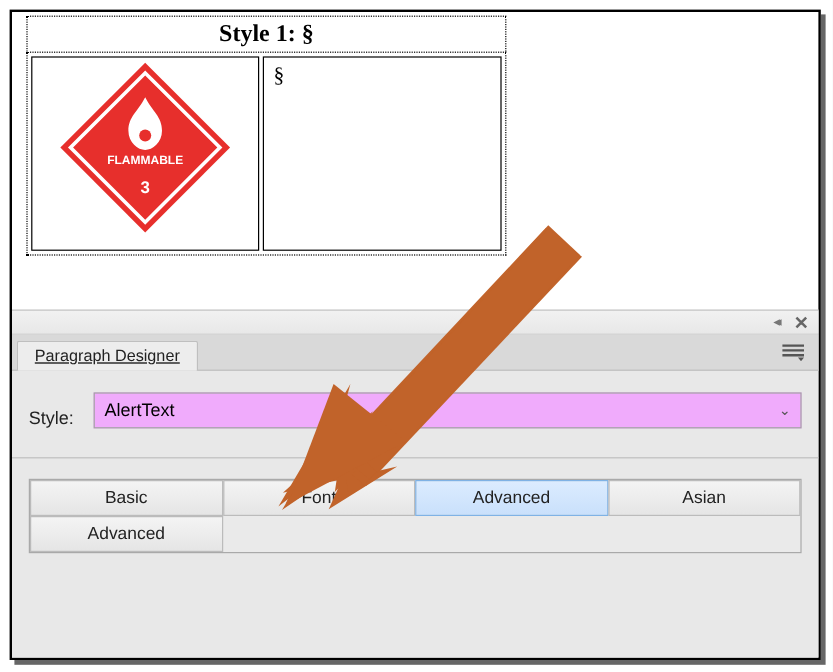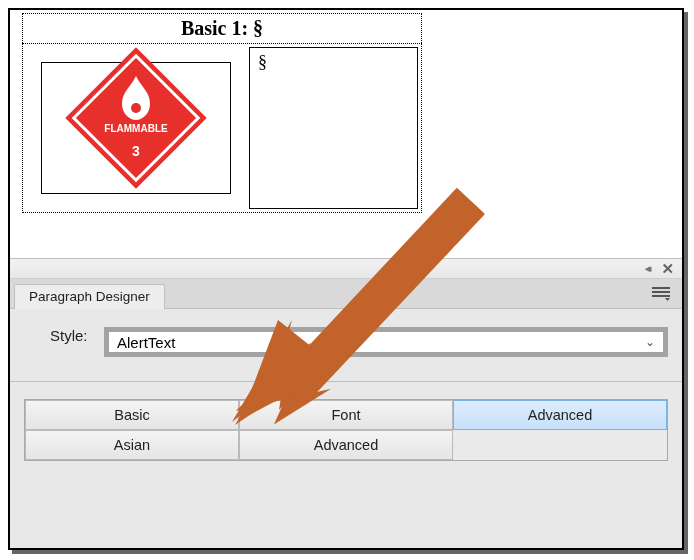--- a/index.html
+++ b/index.html
@@ -40,23 +40,23 @@
   }
   .caption-row span.sect { font-weight: bold; }
   .tbl {
     display: flex;
     border: 1px dotted #000;
     height: 170px;
   }
   .cell-left {
     flex: 0 0 190px;
     border: 1px solid #000;
-    margin: 18px;
-    display: flex;
-    align-items: flex-end;
+    margin: 3px;
+    display: flex;
+    align-items: flex-start;
     justify-content: center;
     background: #fff;
   }
   .cell-right {
     flex: 1;
     border: 1px solid #000;
     margin: 3px 3px 3px 0;
     padding: 4px 8px;
     font-family: "Times New Roman", serif;
     font-size: 18px;
@@ -95,20 +95,21 @@
   .panel-topbar .collapse { letter-spacing: -4px; font-size: 11px; color:#777; cursor: default;}
   .panel-topbar .close { font-size: 15px; color:#666; font-weight: bold; cursor: default;}
   .panel-tabrow {
     height: 30px;
     background: #d9d9d9;
     border-bottom: 1px solid #bfbfbf;
     display: flex;
     align-items: flex-end;
     padding-left: 4px;
     position: relative;
+    text-decoration: underline;
   }
   .panel-tab {
     background: #ededed;
     border: 1px solid #bfbfbf;
     border-bottom: none;
     padding: 4px 14px 5px;
     font-size: 13.5px;
     color: #222;
     position: relative;
     top: 1px;
@@ -121,57 +122,56 @@
     width: 22px; height: 16px;
     cursor: default;
   }
   .panel-menu svg { display:block; }
 
   .panel-body {
     padding: 18px 14px 10px 14px;
   }
   .style-row {
     display: flex;
-    align-items: flex-start;
+    align-items: flex-end;
     gap: 8px;
     margin-bottom: 24px;
-    margin-left: 26px;
   }
   .style-label {
     font-size: 15px;
     color: #222;
     min-width: 46px;
   }
   .style-combo {
     flex: 1;
     display: flex;
     align-items: center;
-    border: 5px solid #a3a3a3;
-    background: #ffffff;
+    border: 1px solid #a3a3a3;
+    background: #f0abfc;
     height: 30px;
     padding: 0 8px;
     justify-content: space-between;
     font-size: 15px;
   }
   .style-combo .chev {
     color: #555;
     font-size: 12px;
   }
 
   .inner-divider {
     border-top: 1px solid #bfbfbf;
     margin: 0 -14px 0 -14px;
     height: 10px;
   }
 
   .tabgrid {
     border: 1px solid #a9a9a9;
     background: #eaeaea;
     display: grid;
-    grid-template-columns: repeat(3, 1fr);
+    grid-template-columns: repeat(4, 1fr);
     margin: 8px 0 0 0;
   }
   .tabgrid .gt {
     border: 1px solid #bbb;
     padding: 6px 0;
     text-align: center;
     font-size: 14.5px;
     color: #222;
     background: linear-gradient(#f4f4f4,#e5e5e5);
     margin: 0;
@@ -192,21 +192,21 @@
     pointer-events: none;
   }
 </style>
 </head>
 <body>
 
 <div class="frame">
 
   <div class="doc-area">
     <div class="caption-row">
-      <span>Basic 1: </span><span class="sect">§</span>
+      <span>Style 1: </span><span class="sect">§</span>
     </div>
     <div class="tbl">
       <div class="cell-left">
         <div class="placard-wrap">
           <svg viewBox="0 0 150 150" width="150" height="150">
             <g transform="translate(75,75)">
               <rect x="-50" y="-50" width="100" height="100" transform="rotate(45)" fill="#e72f2c"></rect>
               <rect x="-44" y="-44" width="88" height="88" transform="rotate(45)" fill="none" stroke="#fff" stroke-width="3"></rect>
               <path d="M0,-42 C 6,-30 14,-26 14,-14 C14,-4 6,2 0,2 C-6,2 -14,-4 -14,-14 C-14,-26 -6,-30 0,-42 Z" fill="#fff"></path>
               <circle cx="0" cy="-10" r="5" fill="#e72f2c"></circle>

